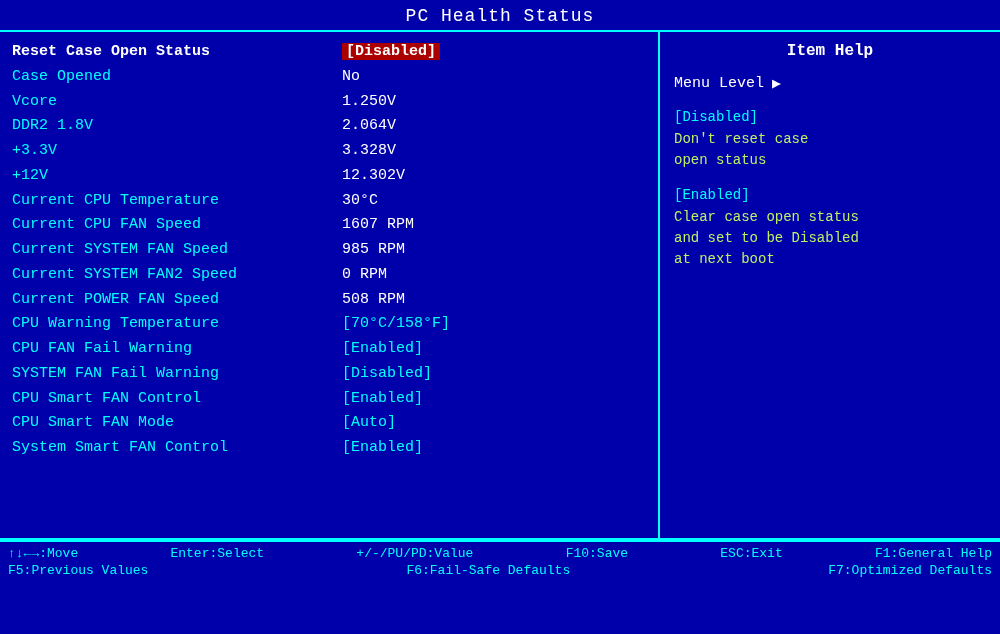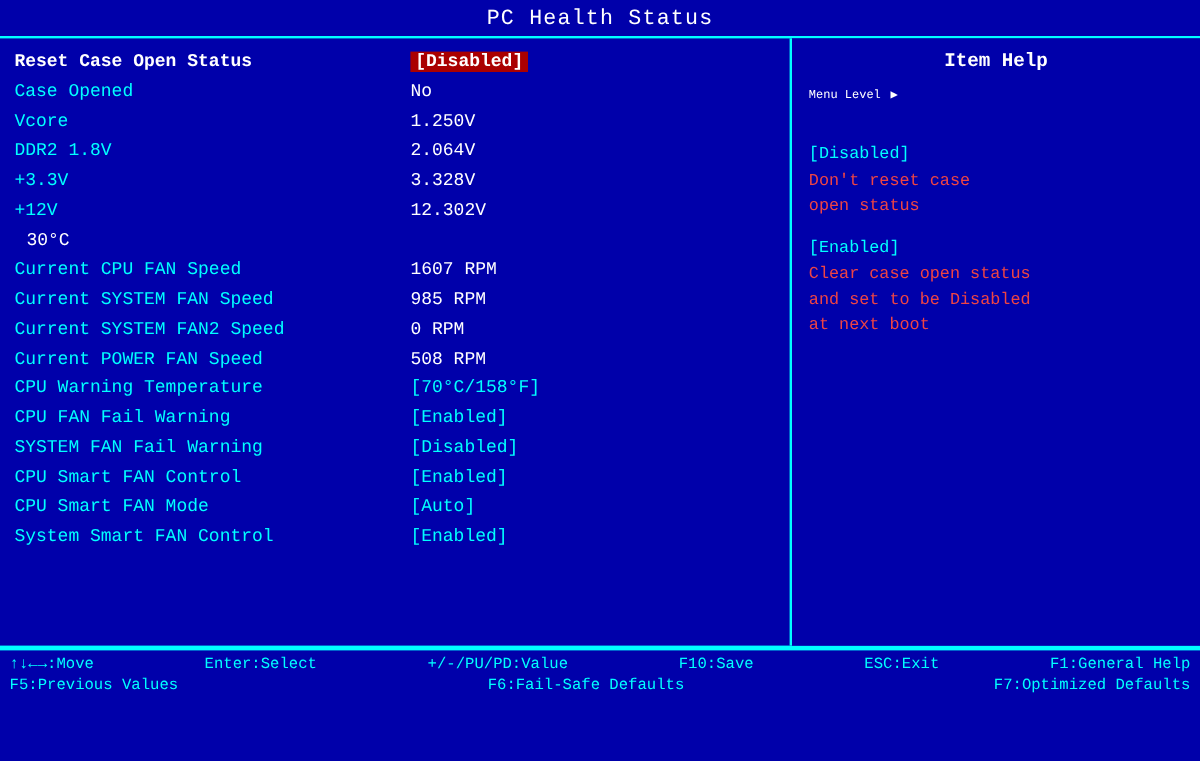--- a/index.html
+++ b/index.html
@@ -45,37 +45,37 @@
       text-align: center;
       color: #FFFFFF;
       font-size: 16px;
       margin-bottom: 14px;
       font-weight: bold;
     }
     .menu-level {
       display: flex;
       align-items: center;
       color: #FFFFFF;
-      font-size: 10px;
-      margin-bottom: 35px;
+      font-size: 15px;
+      margin-bottom: 16px;
     }
     .menu-level-arrow {
       margin-left: 8px;
       color: #FFFFFF;
     }
     .help-section {
       margin-bottom: 16px;
     }
     .help-option {
       color: #00FFFF;
       font-size: 14px;
       margin-bottom: 4px;
     }
     .help-text {
-      color: #ef4444;
+      color: #bef264;
       font-size: 14px;
       line-height: 1.5;
     }
     .row {
       display: flex;
       justify-content: space-between;
       font-size: 15px;
       line-height: 1.65;
     }
     .row-label {
@@ -139,20 +139,21 @@
         </div>
         <div class="row">
           <span class="row-label">+3.3V</span>
           <span class="row-value">3.328V</span>
         </div>
         <div class="row">
           <span class="row-label">+12V</span>
           <span class="row-value">12.302V</span>
         </div>
         <div class="row">
+          <span class="row-label">Current CPU Temperature</span>
           <span class="row-value">30°C</span>
         </div>
         <div class="row">
           <span class="row-label">Current CPU FAN Speed</span>
           <span class="row-value">1607 RPM</span>
         </div>
         <div class="row">
           <span class="row-label">Current SYSTEM FAN Speed</span>
           <span class="row-value">985 RPM</span>
         </div>

